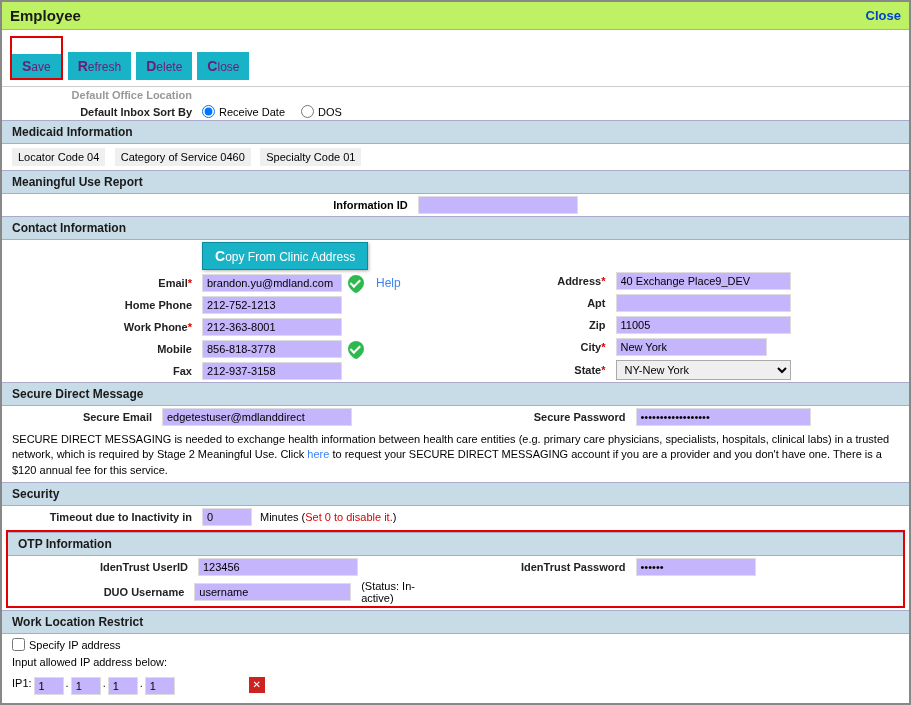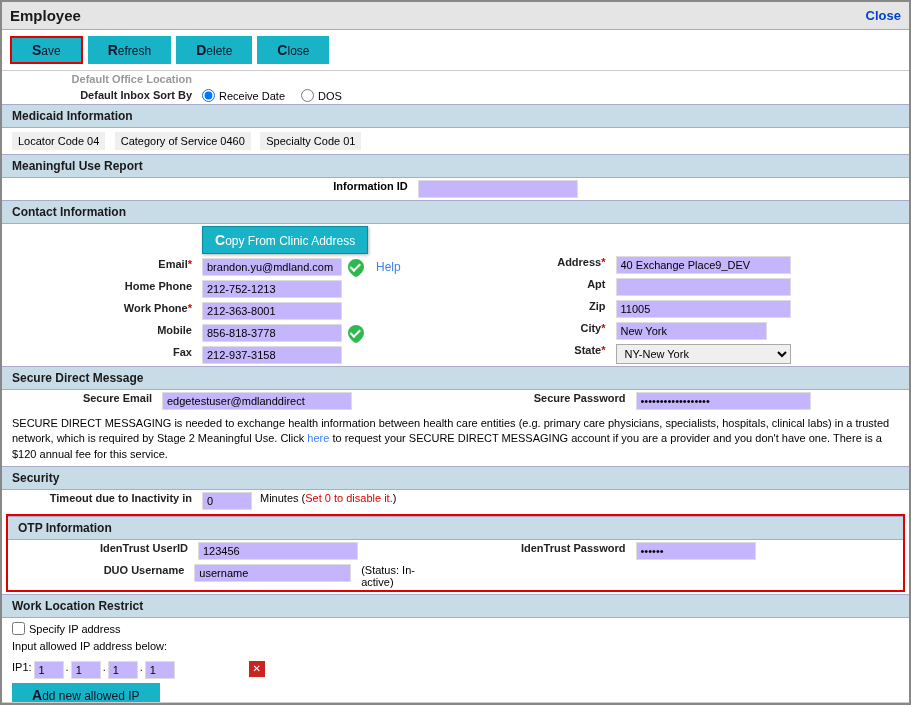--- a/index.html
+++ b/index.html
@@ -1,27 +1,27 @@
 <!DOCTYPE html>
 <html><head>
 <meta charset="utf-8">
 <style>
   * { box-sizing: border-box; margin: 0; padding: 0; }
   body { font-family: Arial, Helvetica, sans-serif; font-size: 12px; color: #000; background: #fff; }
   .window { width: 911px; height: 705px; border: 2px solid #888; position: relative; overflow: hidden; }
-  .titlebar { background: #e5e5e5; height: 28px; display: flex; align-items: center; justify-content: space-between; padding: 0 8px; border-bottom: 1px solid #aab; }
+  .titlebar { background: #bef264; height: 28px; display: flex; align-items: center; justify-content: space-between; padding: 0 8px; border-bottom: 1px solid #aab; }
   .titlebar-title { font-weight: bold; font-size: 15px; color: #1a1a1a; }
   .titlebar-close { color: #0044cc; font-weight: bold; font-size: 13px; cursor: pointer; }
   .toolbar { background: #fff; padding: 6px 8px; display: flex; gap: 5px; border-bottom: 1px solid #ccc; }
-  .btn { background: #18b3c7; color: #0f172a; border: none; padding: 4px 20px; font-size: 12px; cursor: pointer; }
+  .btn { background: #18b3c7; color: #701a75; border: none; padding: 4px 10px; font-size: 12px; cursor: pointer; margin-top: 16px; }
   .btn .first { font-size: 14px; font-weight: bold; }
   .btn-save-wrap { border: 2px solid #e00000; padding: 0; display: inline-flex; }
   .content { height: calc(705px - 28px - 32px - 14px); overflow-y: scroll; overflow-x: scroll; padding: 0 0 6px 0; }
   .scrollbar-bottom { height: 14px; background: #eee; border-top: 1px solid #ccc; }
-  .row { display: flex; padding: 2px 10px; }
+  .row { display: flex; align-items: center; padding: 2px 10px; }
   .label-col { width: 190px; text-align: right; padding-right: 10px; font-weight: bold; color: #222; font-size: 11px; }
   .req { color: #d00; }
   .section-head { background: #c8dce8; padding: 4px 10px; font-weight: bold; font-size: 12px; border-top: 1px solid #aac; border-bottom: 1px solid #aac; color: #1a1a1a; }
   .field-input { background: #c4b5fd; border: 1px solid #ddd; padding: 2px 4px; font-size: 11px; height: 18px; }
   .field-input.wide { width: 160px; }
   .field-input.short { width: 50px; }
   .field-input.ip { width: 30px; }
   .two-col { display: flex; }
   .col { flex: 1; }
   .check-icon { display: inline-flex; width: 16px; height: 16px; background: #2db94d; border-radius: 50% 50% 50% 4px; transform: rotate(-45deg); align-items: center; justify-content: center; margin-left: 6px; }

